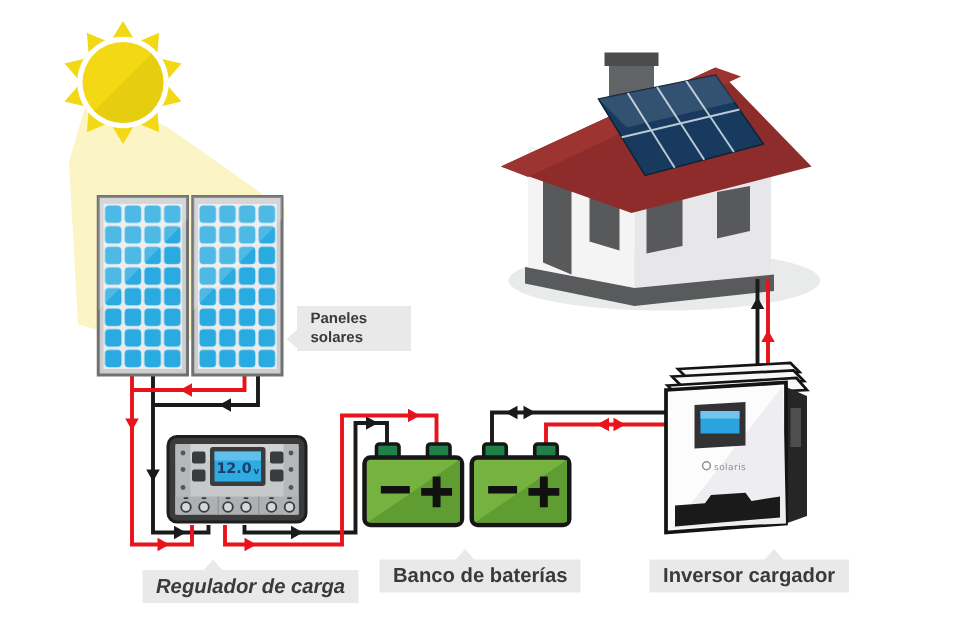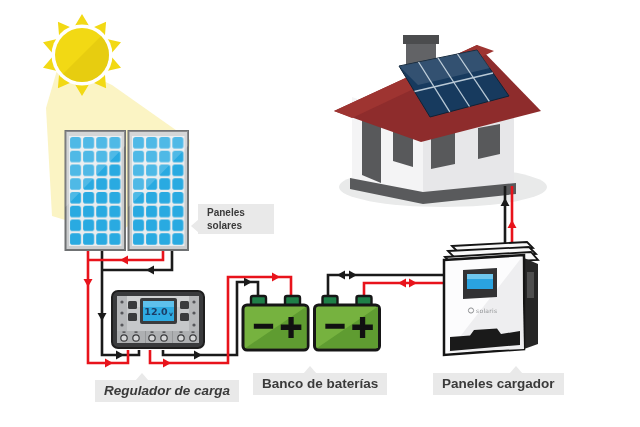--- a/index.html
+++ b/index.html
@@ -212,15 +212,15 @@
 <div class="label" id="label-regulator">
   <span class="ptr ptr-up" style="left:40px"></span>
   <span>Regulador de carga</span>
 </div>
 <div class="label" id="label-batteries">
   <span class="ptr ptr-up" style="left:50px"></span>
   <span>Banco de baterías</span>
 </div>
 <div class="label" id="label-inverter">
   <span class="ptr ptr-up" style="left:76px"></span>
-  <span>Paneles cargador</span>
+  <span>Inversor cargador</span>
 </div>
 </div>
 
 </body></html>

